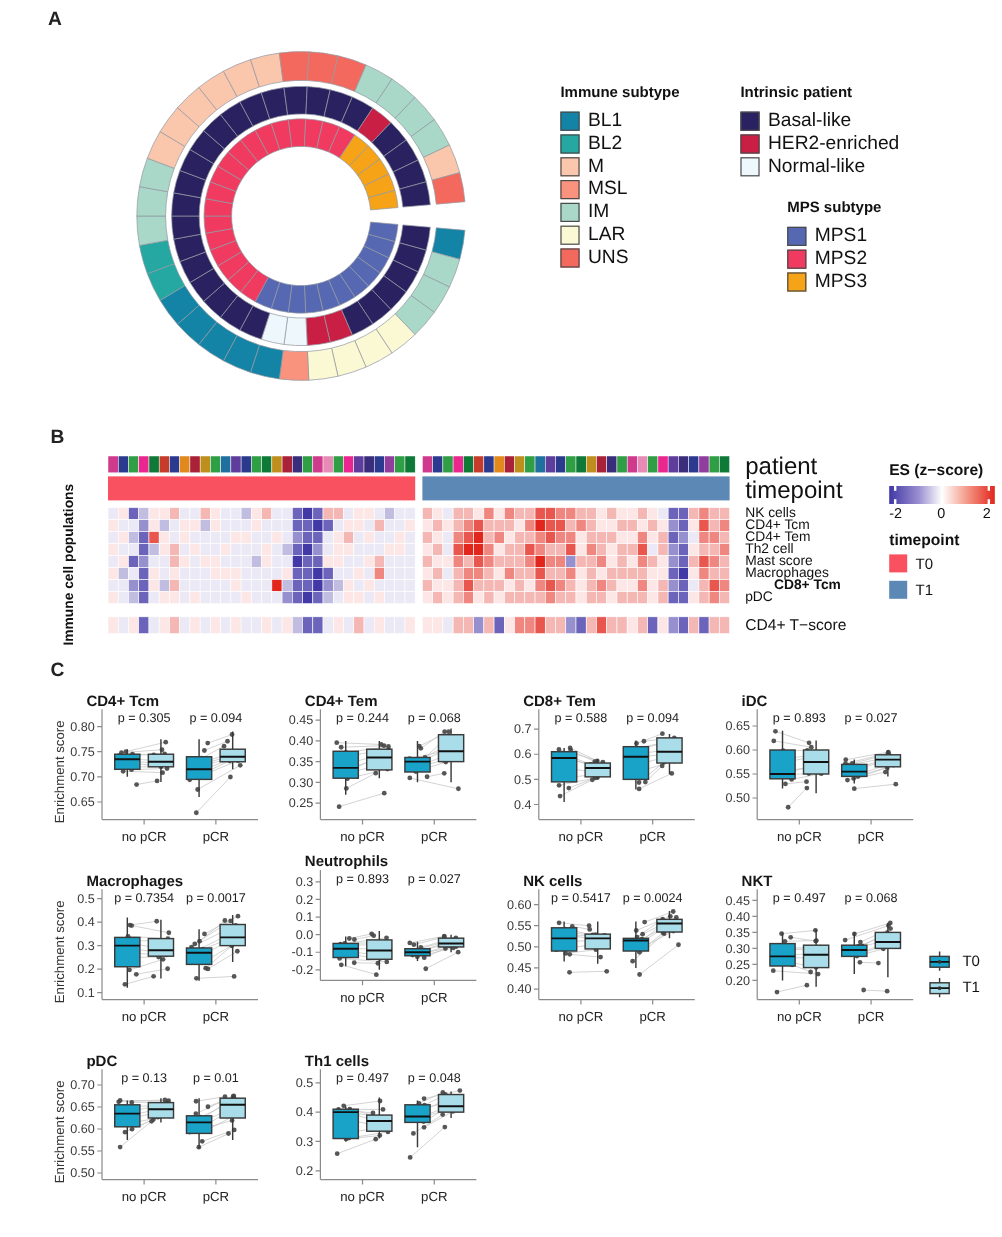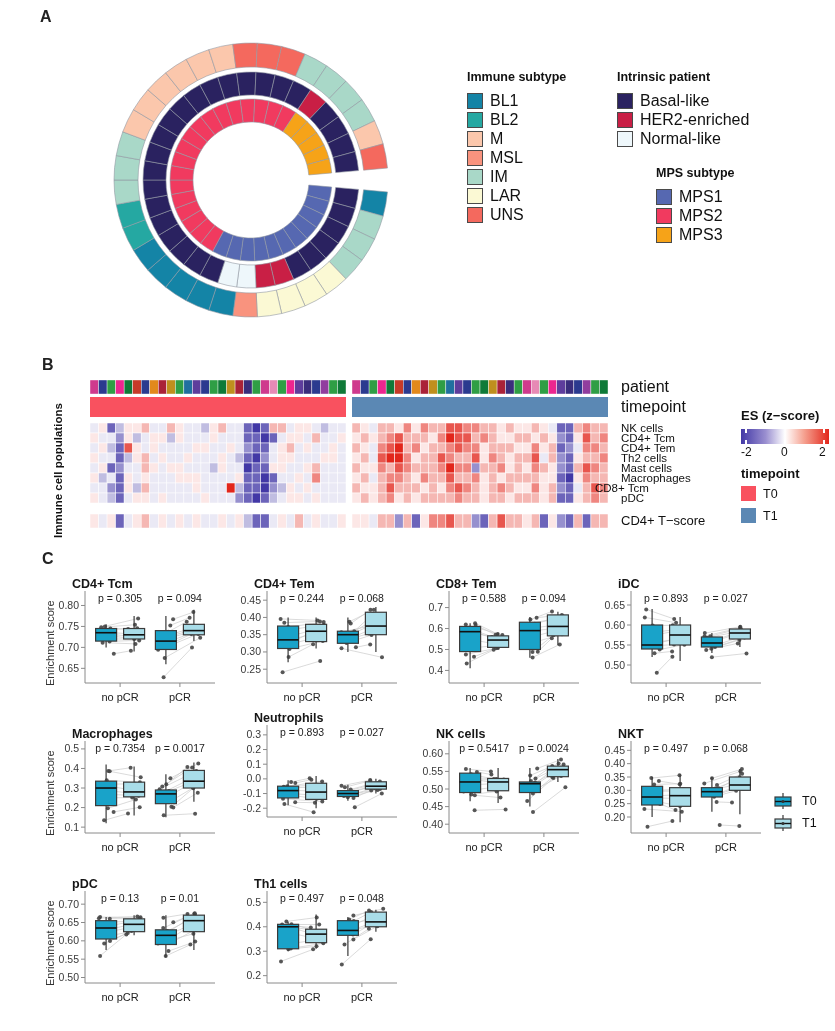--- a/index.html
+++ b/index.html
@@ -6,21 +6,21 @@
   body{font-family:"Liberation Sans","DejaVu Sans",sans-serif;color:#1a1a1a;}
   .page{position:relative;width:835px;height:1031px;background:#ffffff;overflow:hidden;}
   .abs{position:absolute;}
   .panel-label{font-weight:bold;font-size:16px;color:#222;}
   .legend-group{position:absolute;}
   .legend-title{font-weight:bold;font-size:12.5px;margin-bottom:7px;color:#111;}
   .legend-item{display:flex;align-items:center;height:19px;}
   .legend-swatch{width:14px;height:14px;border:1px solid #4a4a4a;margin-right:7px;flex:0 0 auto;}
   .legend-label{font-size:16px;color:#111;}
   .rot{transform:rotate(-90deg);transform-origin:0 0;white-space:nowrap;}
-  .hm-big-label{font-size:16px;color:#111;}
+  .hm-big-label{font-size:20px;color:#111;}
   .hm-row-label{font-size:11.5px;color:#111;line-height:1;white-space:nowrap;}
   .es-legend-title{font-weight:bold;font-size:13px;color:#111;}
   .es-bar{position:relative;width:88px;height:15px;margin-top:6px;}
   .es-notch{position:absolute;width:2px;height:4px;background:#fff;}
   .es-ticks{position:relative;width:88px;height:14px;font-size:12px;color:#111;}
   .tp-title{font-weight:bold;font-size:13px;color:#111;margin-top:8px;}
   svg text{font-family:"Liberation Sans","DejaVu Sans",sans-serif;}
   .ylab{font-size:11px;color:#333;}
 </style>
 </head>
@@ -812,29 +812,29 @@
         <rect x="505.93" y="138" width="8.53" height="14" fill="rgb(245,183,179)" stroke="#ffffff" stroke-width="0.5"></rect>
         <rect x="514.47" y="138" width="8.53" height="14" fill="rgb(245,183,179)" stroke="#ffffff" stroke-width="0.5"></rect>
       </g>
     </svg>
   <div class="abs hm-big-label" style="left:621px;top:378px;">patient</div>
   <div class="abs hm-big-label" style="left:621px;top:398px;">timepoint</div>
   <div id="heatmap-row-labels">
       <div class="abs hm-row-label" style="left:621px;top:423px;">NK cells</div>
       <div class="abs hm-row-label" style="left:621px;top:433px;">CD4+ Tcm</div>
       <div class="abs hm-row-label" style="left:621px;top:443px;">CD4+ Tem</div>
-      <div class="abs hm-row-label" style="left:621px;top:453px;">Th2 cells</div>
-      <div class="abs hm-row-label" style="left:621px;top:463px;">Mast cells</div>
+      <div class="abs hm-row-label" style="left:621px;top:453px;">Th2 cell</div>
+      <div class="abs hm-row-label" style="left:621px;top:463px;">Mast score</div>
       <div class="abs hm-row-label" style="left:621px;top:473px;">Macrophages</div>
-      <div class="abs hm-row-label" style="left:595px;top:483px;">CD8+ Tcm</div>
+      <div class="abs hm-row-label" style="left:645px;top:483px;font-weight:bold;">CD8+ Tcm</div>
       <div class="abs hm-row-label" style="left:621px;top:493px;">pDC</div>
     </div>
   <div class="abs" style="left:621px;top:513px;font-size:13px;color:#111;">CD4+ T−score</div>
 
-  <div class="abs" style="left:741px;top:408px;width:92px;">
+  <div class="abs" style="left:741px;top:384px;width:92px;">
     <div class="es-legend-title">ES (z−score)</div>
     <div class="es-bar" id="es-bar" style="background: linear-gradient(to right, rgb(66, 56, 166) 0%, rgb(154, 143, 208) 28%, rgb(255, 255, 255) 50%, rgb(245, 160, 143) 72%, rgb(226, 38, 27) 100%);">
       <span class="es-notch" style="left:5%;top:0;"></span>
         <span class="es-notch" style="left:5%;bottom:0;"></span>
       <span class="es-notch" style="left:49%;bottom:0;"></span>
       <span class="es-notch" style="left:93%;top:0;"></span>
         <span class="es-notch" style="left:93%;bottom:0;"></span>
     </div>
     <div class="es-ticks">
       <span class="abs" style="left:0;top:1px;">-2</span>

